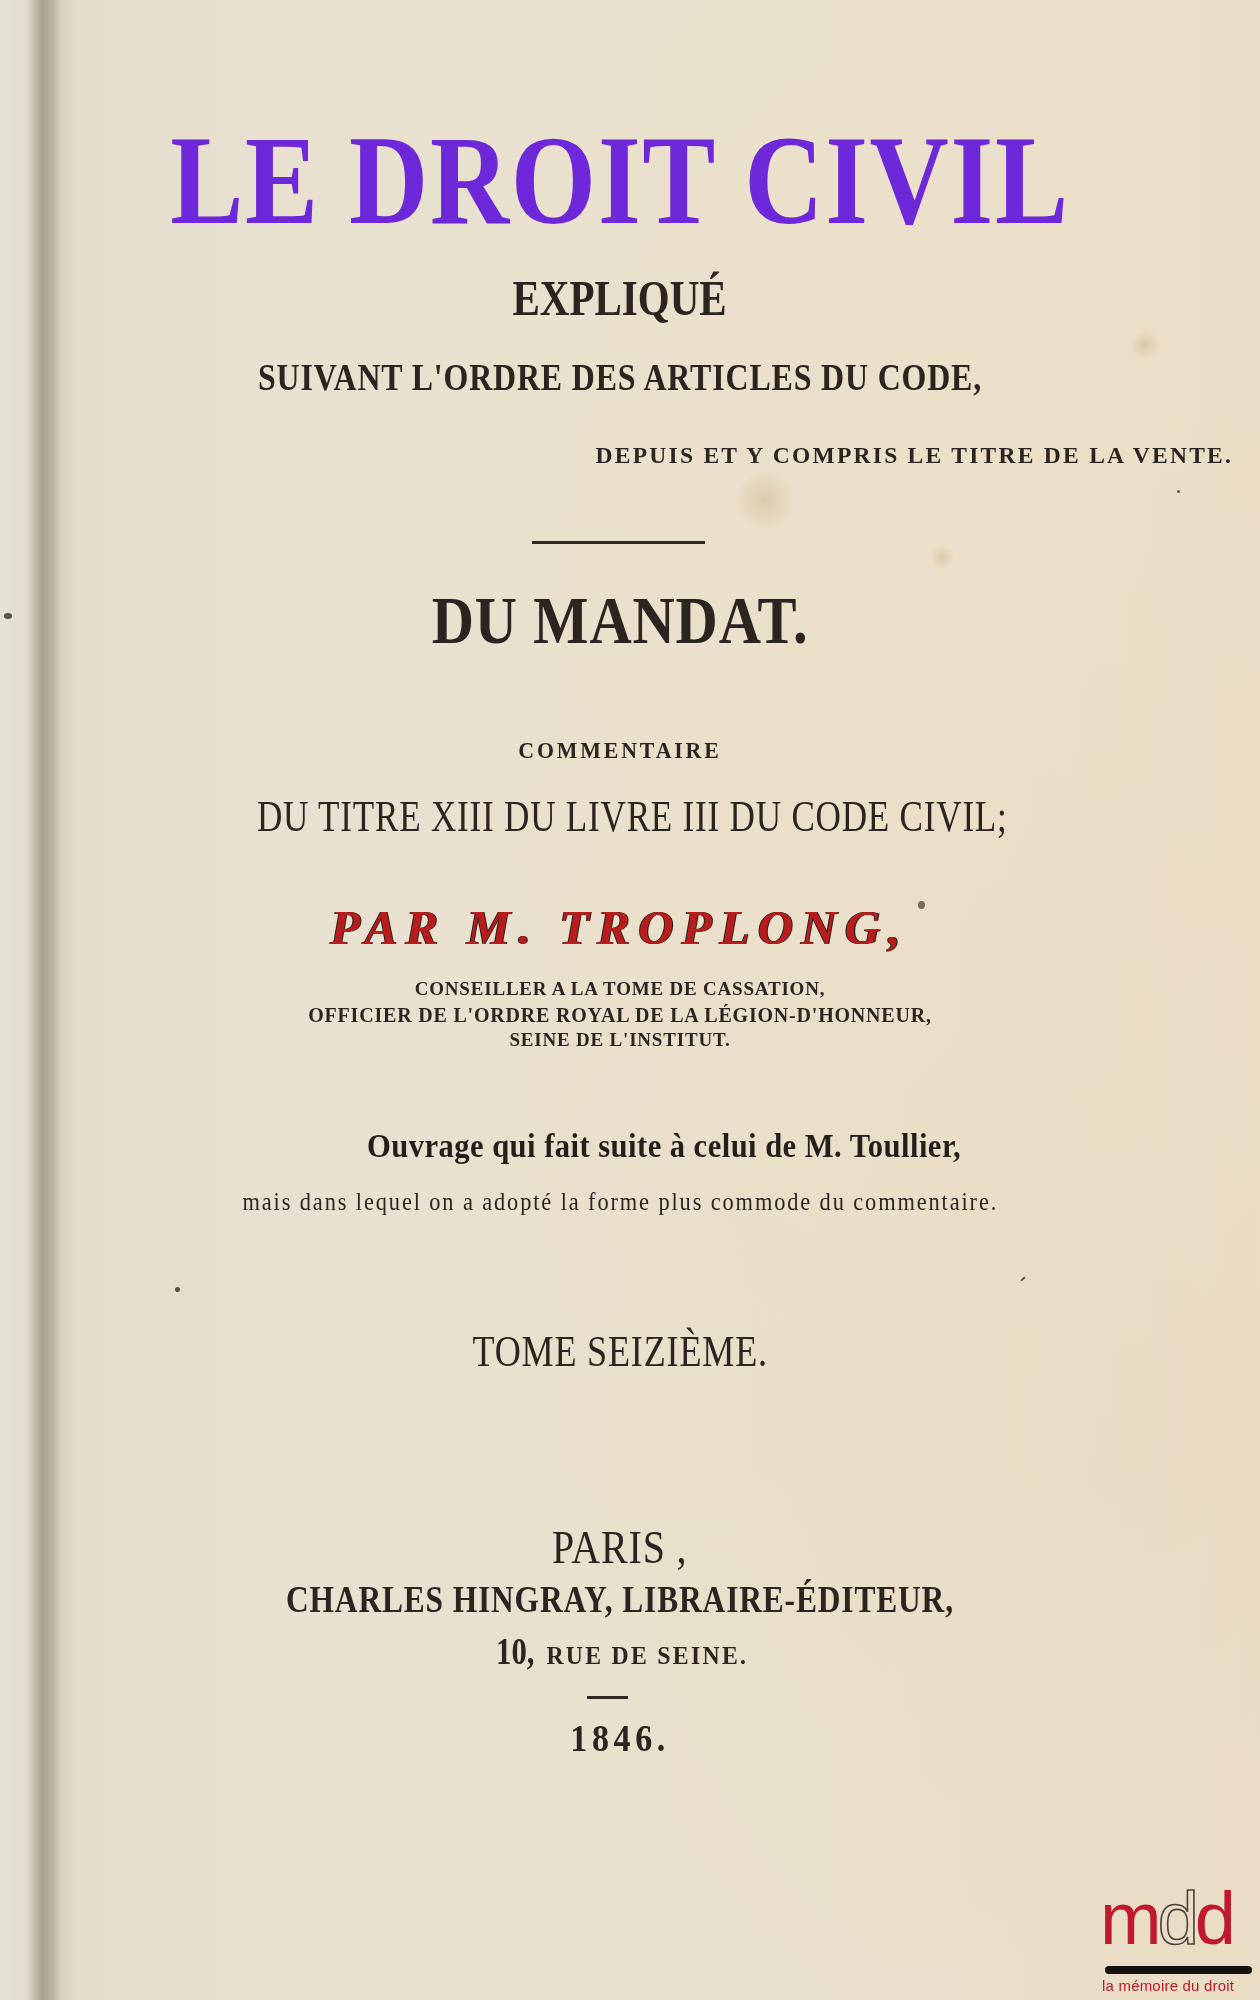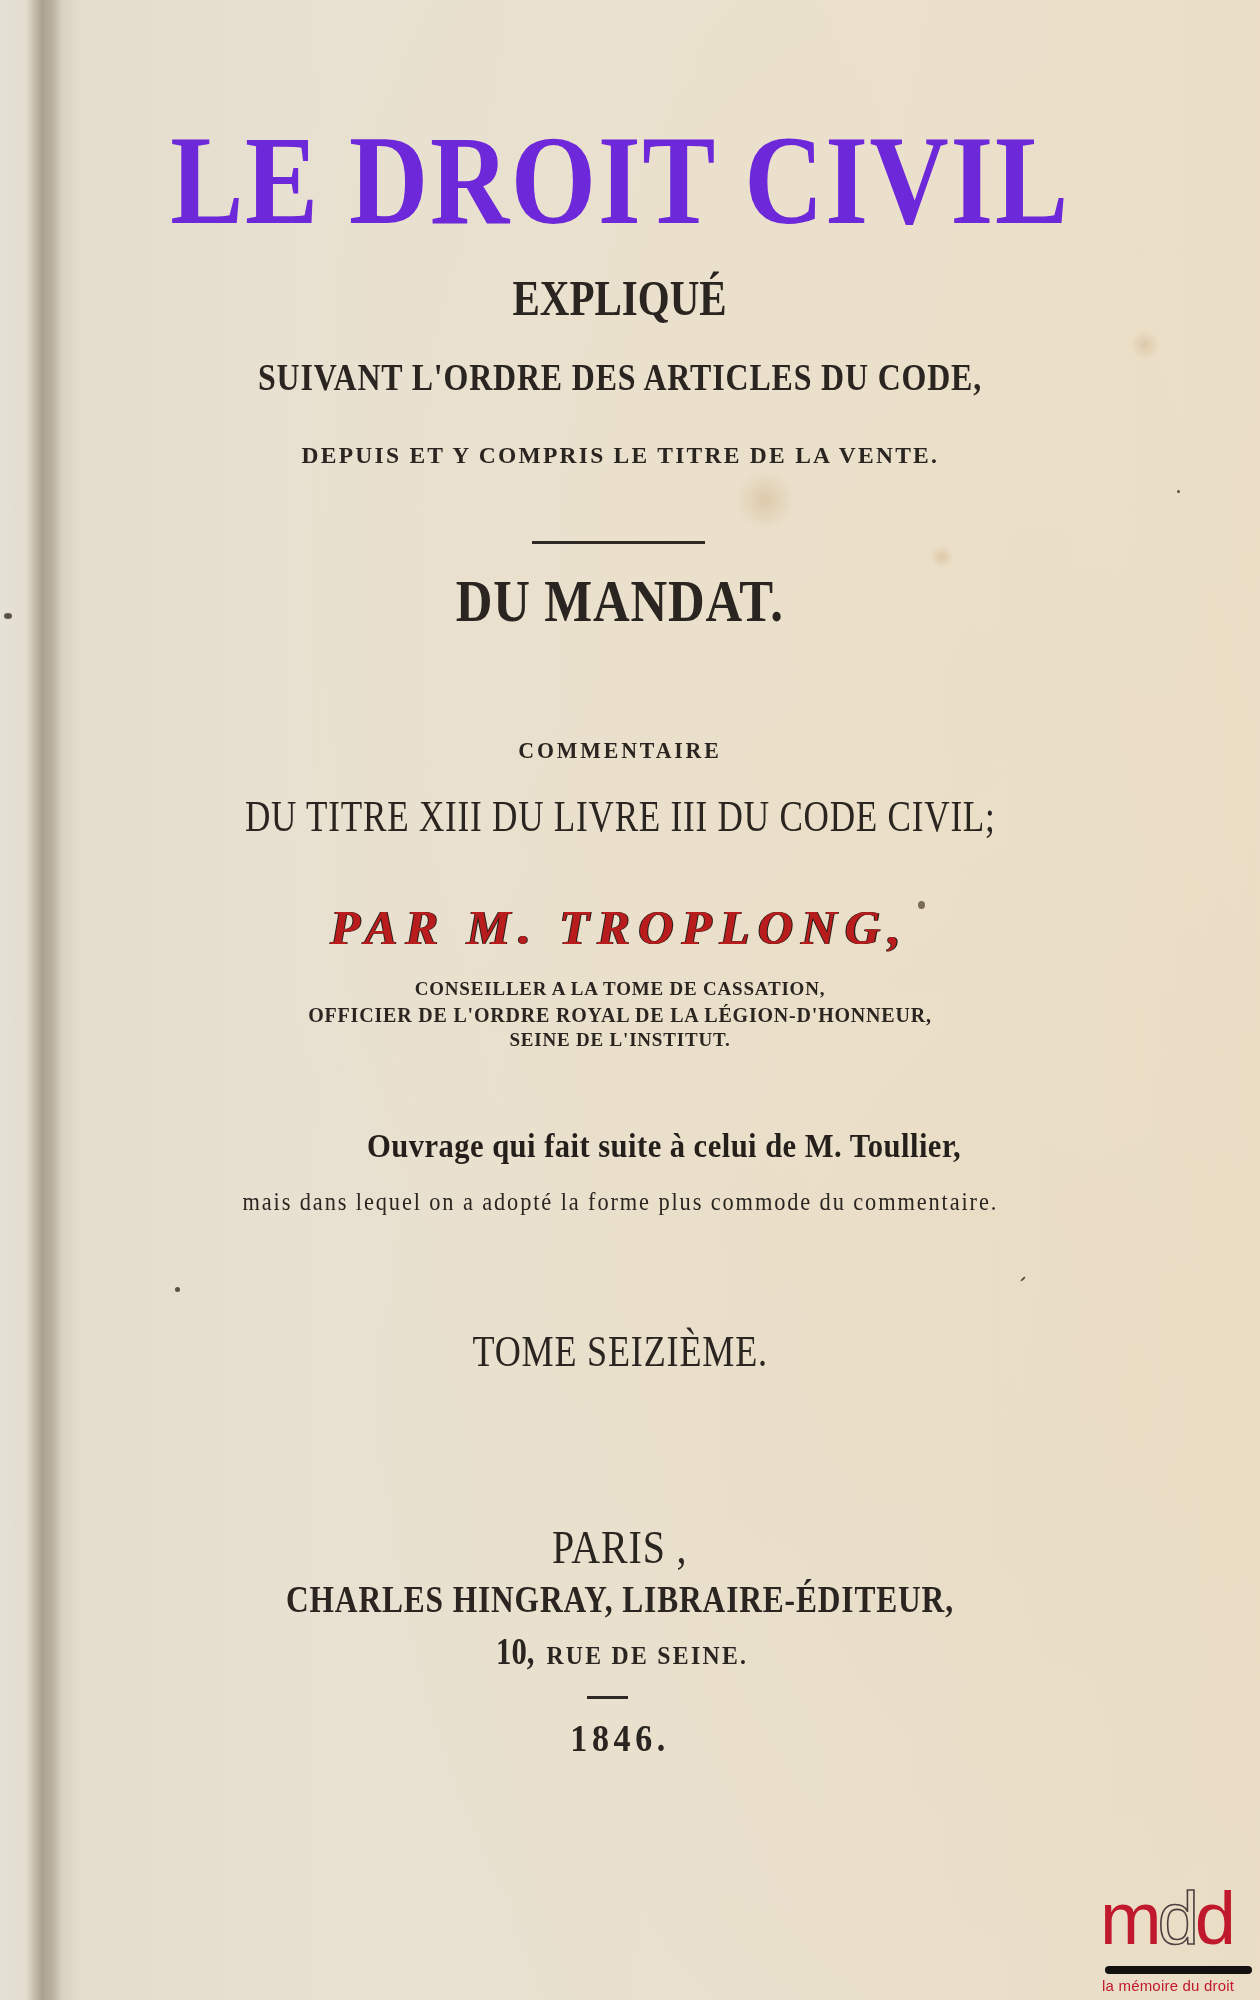--- a/index.html
+++ b/index.html
@@ -25,28 +25,28 @@
     position:absolute; left:0; width:1240px; text-align:center; line-height:1;
     white-space:nowrap;
   }
   .line > span { display:inline-block; transform-origin:center center; }
   .t-title { top:118px; font-size:126px; font-weight:bold; color:#6d28d9; }
   .t-title > span { transform:scaleX(0.87); letter-spacing:2px; }
   .t-expl { top:273px; font-size:50px; font-weight:bold; }
   .t-expl > span { transform:scaleX(0.82); }
   .t-suiv { top:358px; font-size:38px; font-weight:bold; }
   .t-suiv > span { transform:scaleX(0.84); letter-spacing:1px; }
-  .t-depuis { top:443px; font-size:24px; font-weight:bold; }
+  .t-depuis { top:443px; font-size:24px; font-weight:bold;text-align:right; }
   .t-depuis > span { letter-spacing:2.3px; transform:scaleX(0.98); }
   .rule { position:absolute; background:#2e2924; }
-  .t-mandat { top:572px; font-size:59px; font-weight:bold; }
+  .t-mandat { top:586px; font-size:68px; font-weight:bold; }
   .t-mandat > span { transform:scaleX(0.86); letter-spacing:1px; }
   .t-comm { top:739px; font-size:23px; font-weight:bold; }
   .t-comm > span { letter-spacing:3px; transform:scaleX(0.95); }
-  .t-titre { top:794px; font-size:45px; }
+  .t-titre { top:794px; font-size:45px;padding-left:12px; }
   .t-titre > span { transform:scaleX(0.78); letter-spacing:1px; }
   .t-par { top:904px; font-size:48px; font-weight:bold; font-style:italic; color:#b91c1c; }
   .t-par > span { letter-spacing:8px; transform:scaleX(1.02); text-shadow:1px 0 0 #221e1a, -1px 0 0 #221e1a; }
   .t-small { font-size:19px; font-weight:bold; }
   .t-small > span { letter-spacing:0.8px; }
   .t-cons { top:979px; }
   .t-offi { top:1005px; font-size:20px; }
   .t-memb { top:1030px; }
   .t-ouvr { top:1129px; font-size:34px; font-weight:bold; color:#241f1b;padding-left:44px; }
   .t-ouvr > span { transform:scaleX(0.9); letter-spacing:0.5px; }

